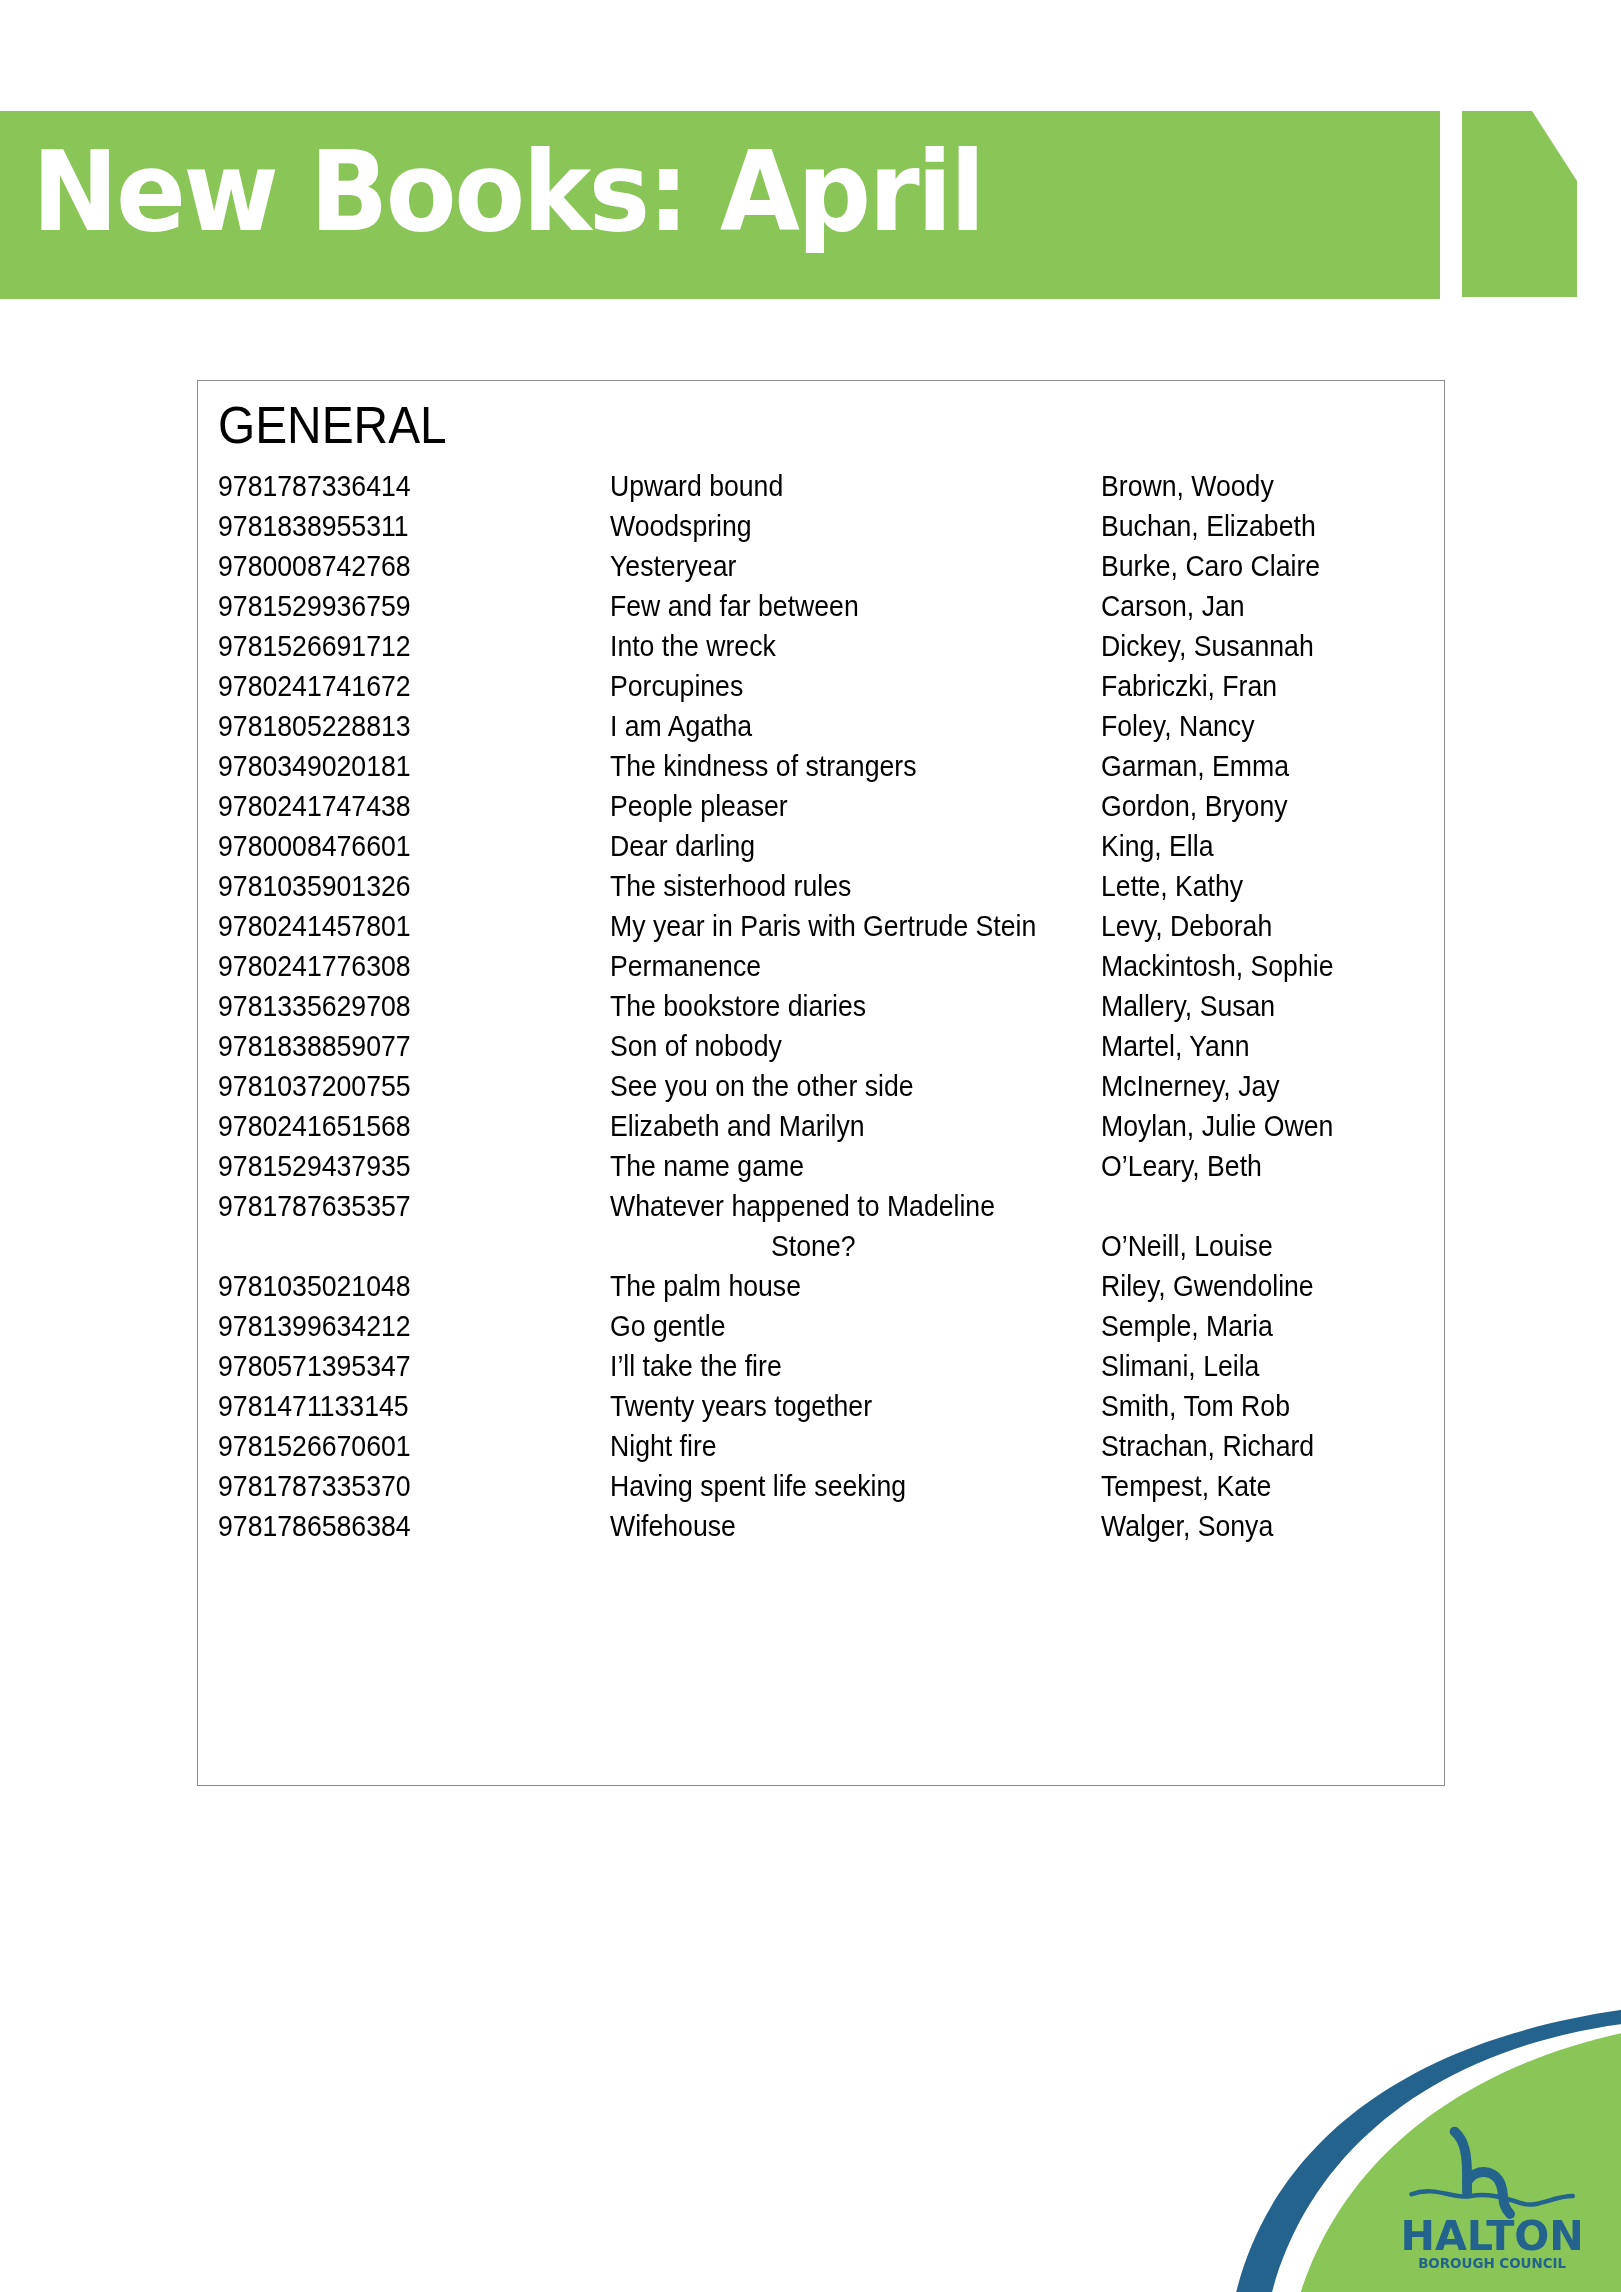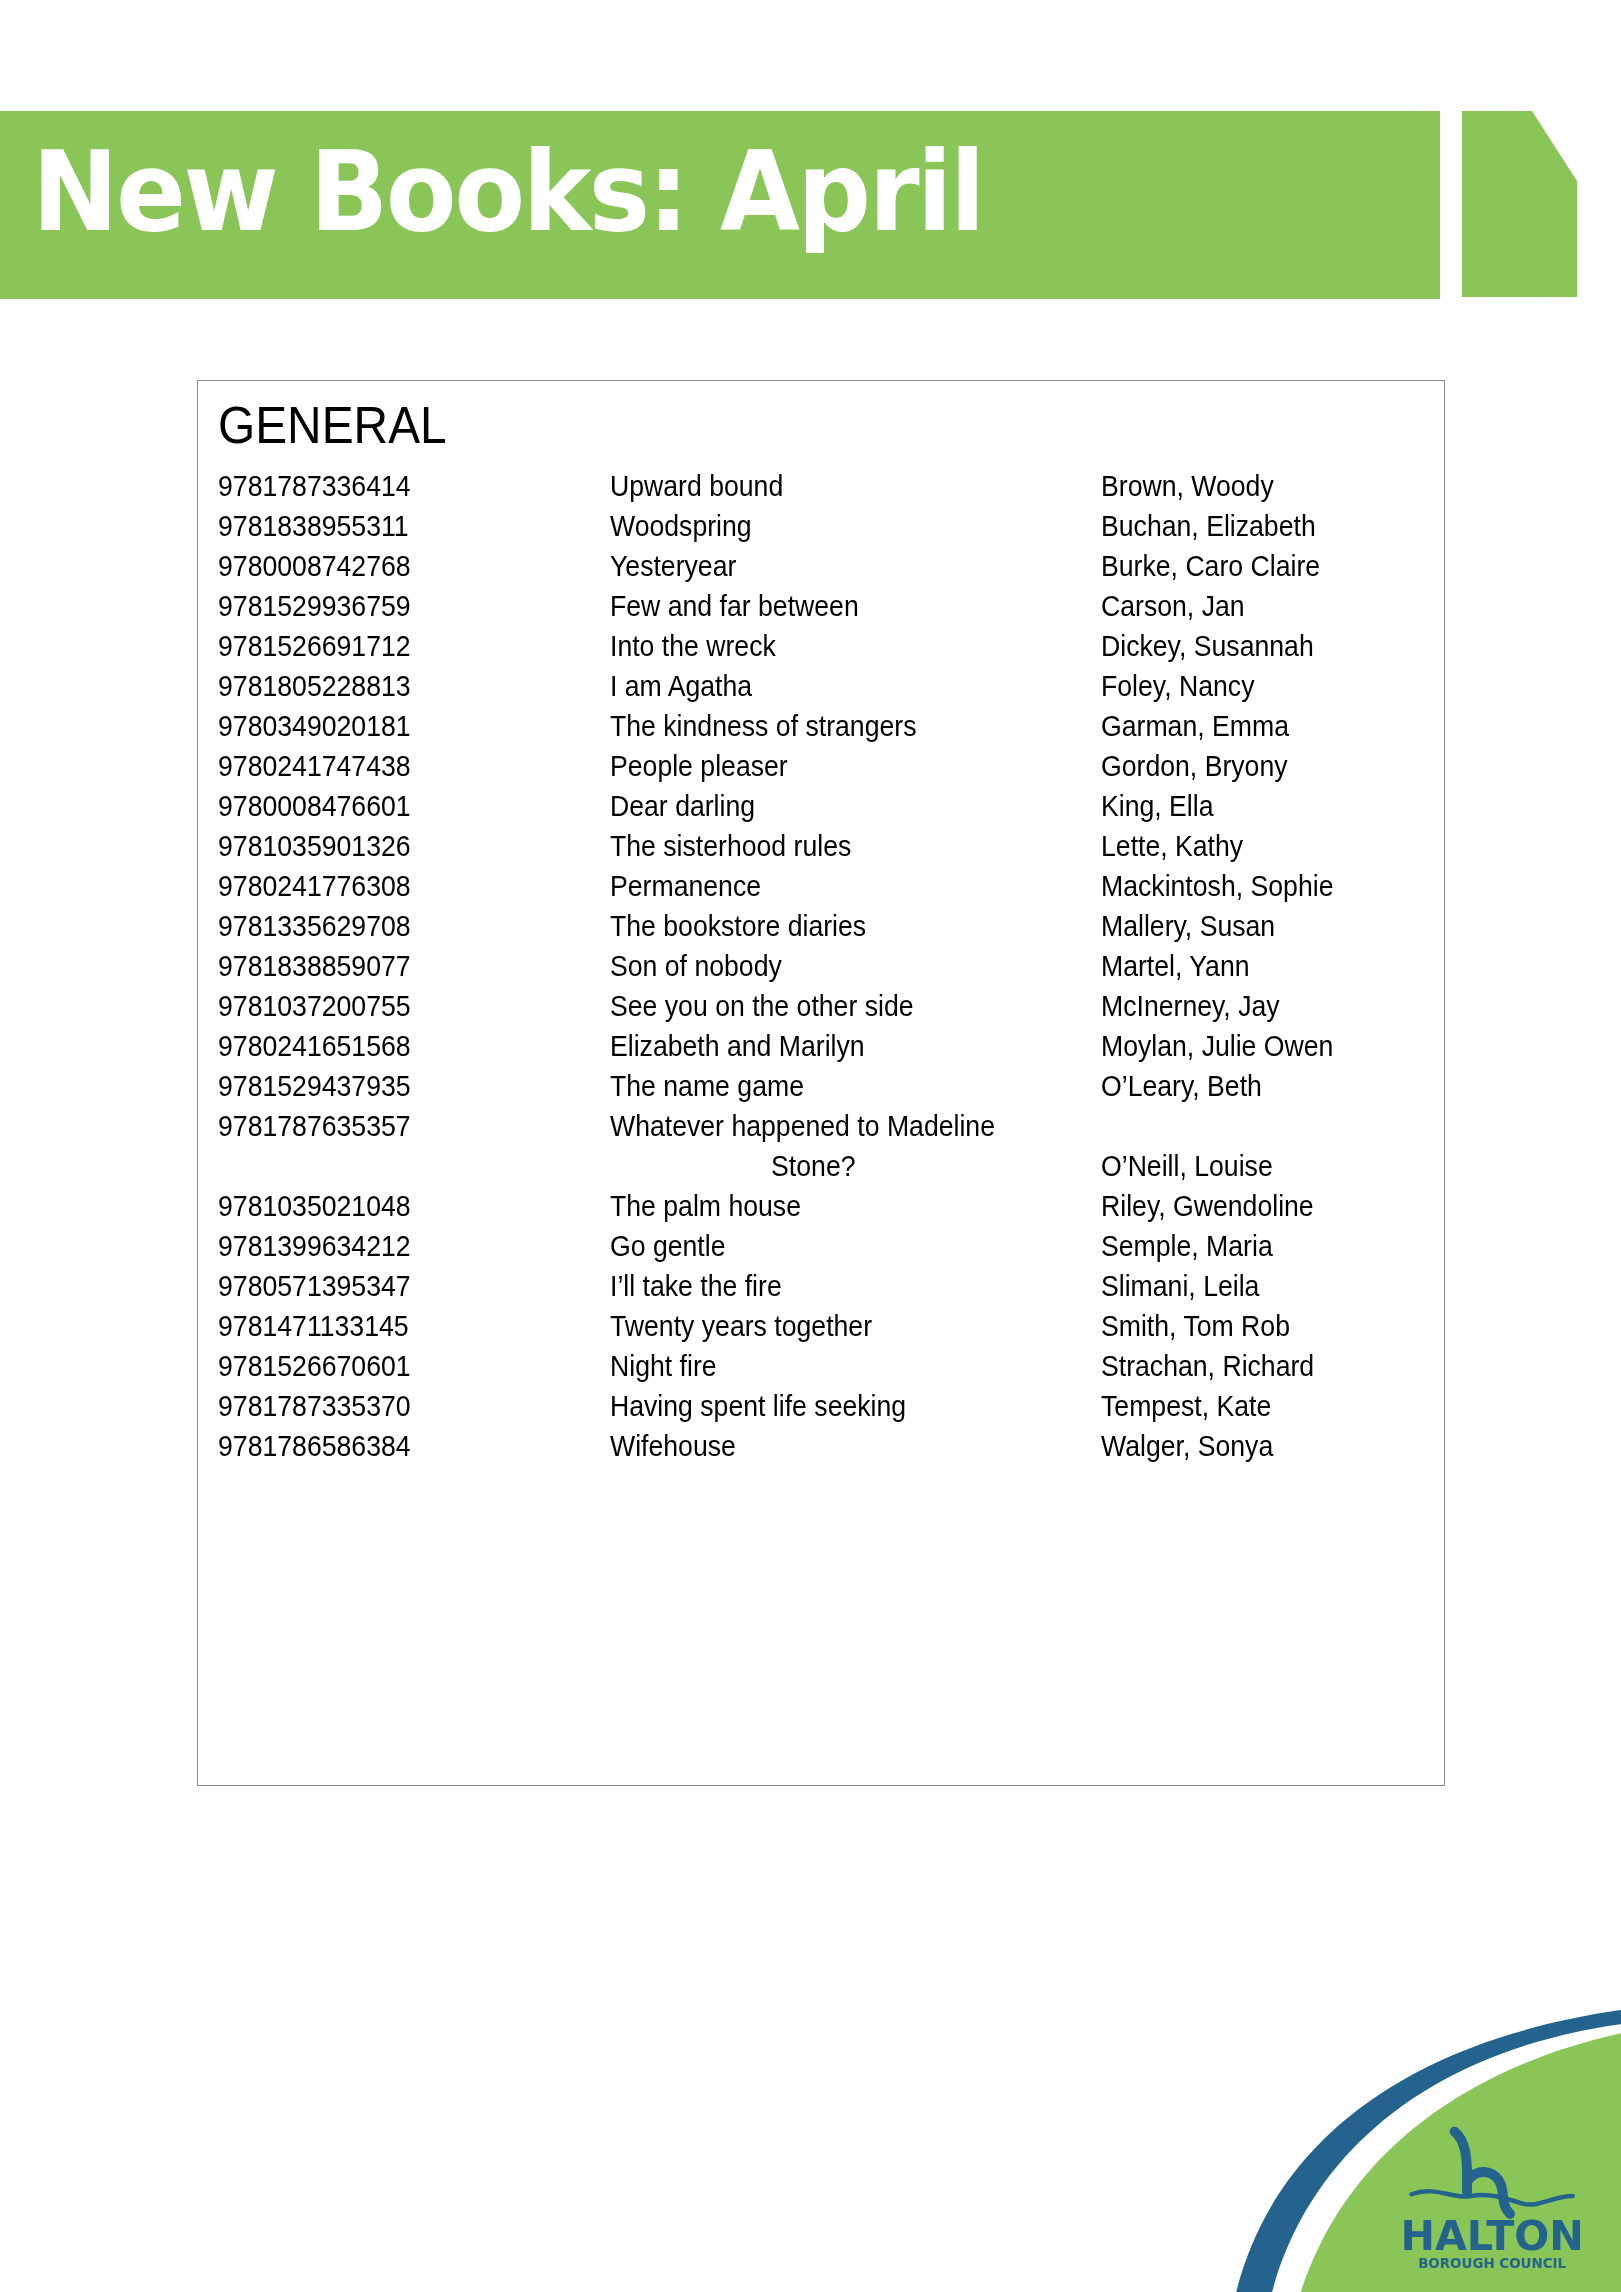--- a/index.html
+++ b/index.html
@@ -78,20 +78,25 @@
       <span class="cell isbn">9781529936759</span>
       <span class="cell title"><span>Few and far between</span></span>
       <span class="cell author">Carson, Jan</span>
     </div>
     <div class="book-row">
       <span class="cell isbn">9781526691712</span>
       <span class="cell title"><span>Into the wreck</span></span>
       <span class="cell author">Dickey, Susannah</span>
     </div>
     <div class="book-row">
+      <span class="cell isbn">9780241741672</span>
+      <span class="cell title"><span>Porcupines</span></span>
+      <span class="cell author">Fabriczki, Fran</span>
+    </div>
+    <div class="book-row">
       <span class="cell isbn">9781805228813</span>
       <span class="cell title"><span>I am Agatha</span></span>
       <span class="cell author">Foley, Nancy</span>
     </div>
     <div class="book-row">
       <span class="cell isbn">9780349020181</span>
       <span class="cell title"><span>The kindness of strangers</span></span>
       <span class="cell author">Garman, Emma</span>
     </div>
     <div class="book-row">
@@ -101,20 +106,25 @@
     </div>
     <div class="book-row">
       <span class="cell isbn">9780008476601</span>
       <span class="cell title"><span>Dear darling</span></span>
       <span class="cell author">King, Ella</span>
     </div>
     <div class="book-row">
       <span class="cell isbn">9781035901326</span>
       <span class="cell title"><span>The sisterhood rules</span></span>
       <span class="cell author">Lette, Kathy</span>
+    </div>
+    <div class="book-row">
+      <span class="cell isbn">9780241457801</span>
+      <span class="cell title"><span>My year in Paris with Gertrude Stein</span></span>
+      <span class="cell author">Levy, Deborah</span>
     </div>
     <div class="book-row">
       <span class="cell isbn">9780241776308</span>
       <span class="cell title"><span>Permanence</span></span>
       <span class="cell author">Mackintosh, Sophie</span>
     </div>
     <div class="book-row">
       <span class="cell isbn">9781335629708</span>
       <span class="cell title"><span>The bookstore diaries</span></span>
       <span class="cell author">Mallery, Susan</span>

